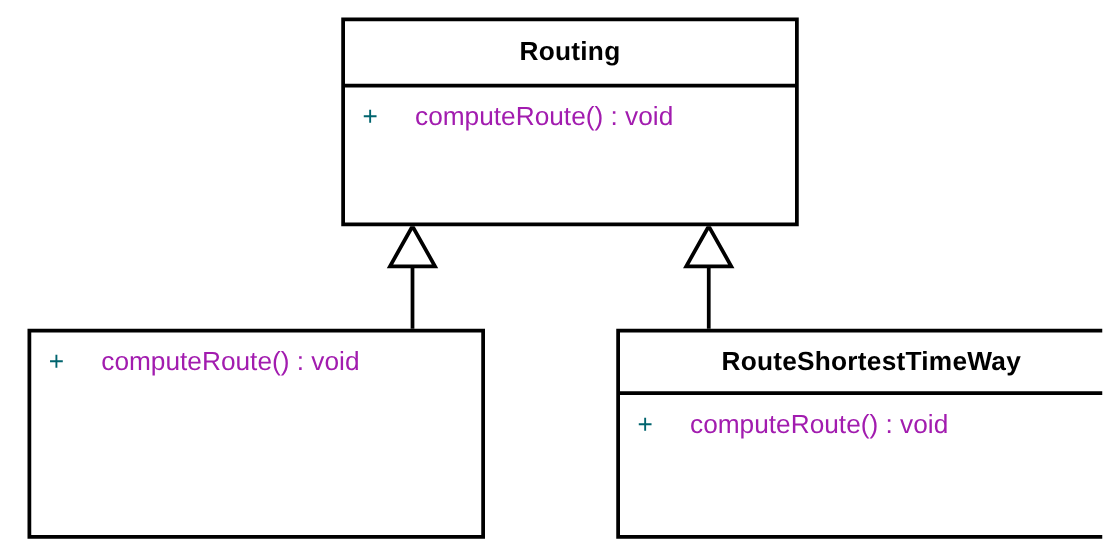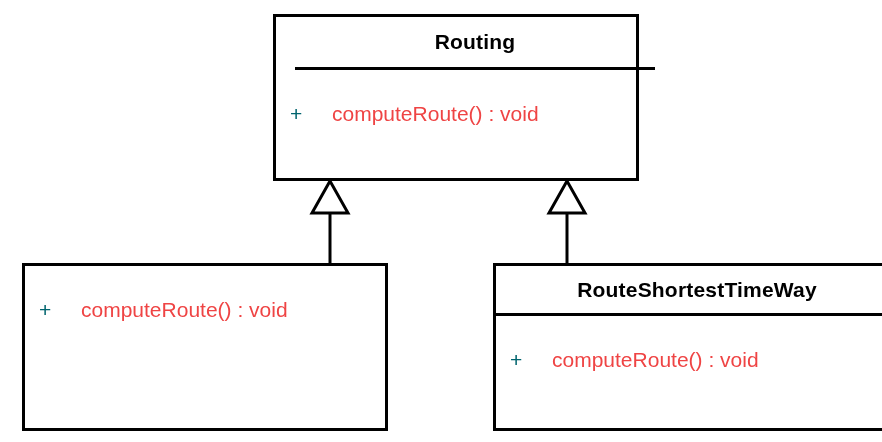--- a/index.html
+++ b/index.html
@@ -52,33 +52,32 @@
     align-items: baseline;
     white-space: nowrap;
   }
   .uml-visibility {
     color: #00646E;
     font-family: "Liberation Sans", sans-serif;
     display: inline-block;
     text-align: left;
   }
   .uml-member-text {
-    color: #ef4444;
+    color: #a21caf;
     font-family: "Liberation Sans", sans-serif;
-    margin-top: 20px;
   }
 
   
   #class-routing {
     left: 273px;
     top: 14px;
     width: 366px;
     height: 167px;
   }
-  #class-routing .uml-class-name-band { height: 53px; margin-left: 19px; }
+  #class-routing .uml-class-name-band { height: 53px; }
   #class-routing .uml-class-name { font-size: 21px; }
   #class-routing .uml-member-row { padding-left: 14px; }
   #class-routing .uml-visibility { width: 42px; font-size: 21px; }
   #class-routing .uml-member-text { font-size: 21px; }
 
   #class-route-shortest-path {
     left: 22px;
     top: 263px;
     width: 366px;
     height: 168px;

